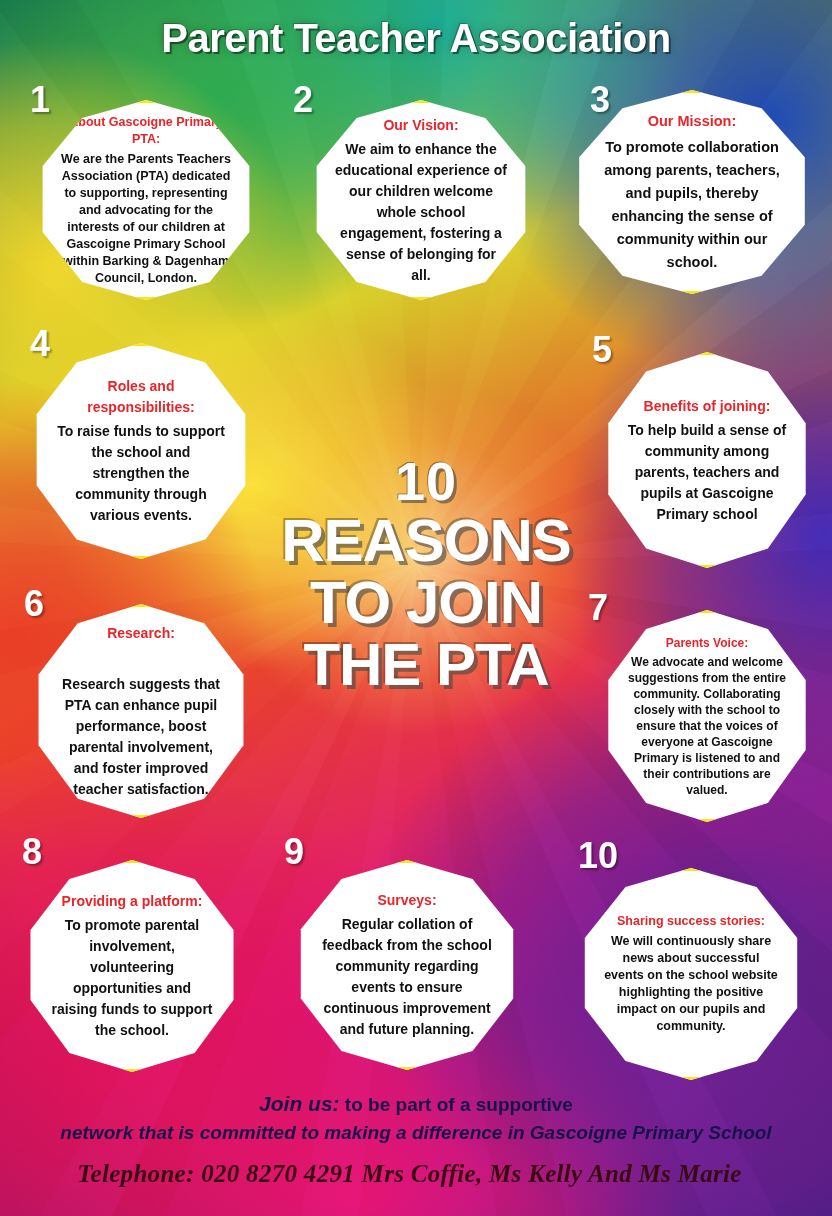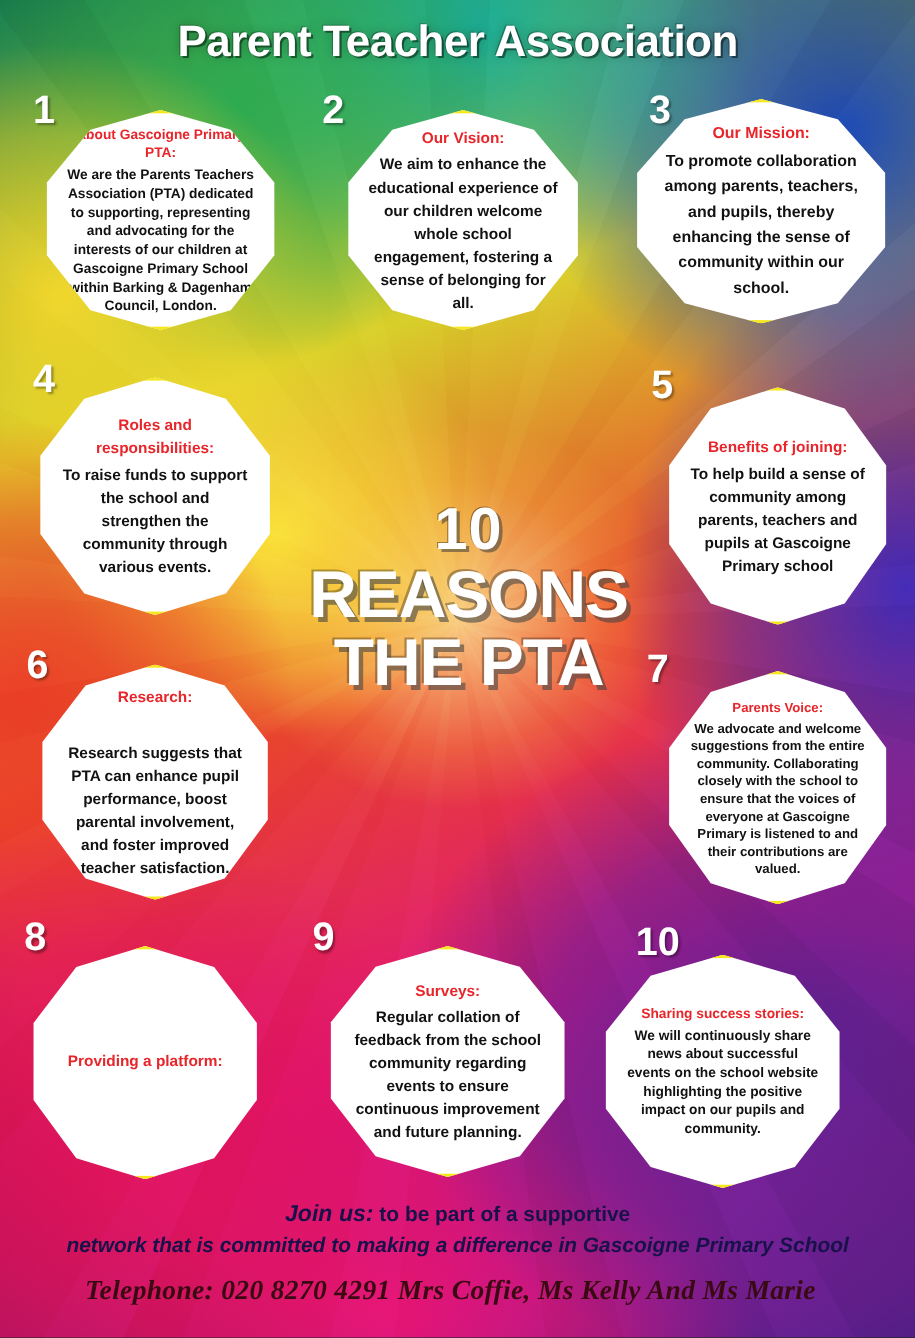--- a/index.html
+++ b/index.html
@@ -178,20 +178,21 @@
 <div class="poster">
 
   <div class="bg"></div>
   <div class="bg-vignette"></div>
 
   <div class="title">Parent Teacher Association</div>
 
   <div class="centerpiece">
     <div class="ten">10</div>
     <div class="big">REASONS</div>
+    <div class="big">TO JOIN</div>
     <div class="big">THE PTA</div>
   </div>
 
   <div class="num" style="left:30px; top:82px;">1</div>
   <div class="bubble s13" style="left:36px; top:100px; width:220px; height:200px;">
     <div class="b-head">About Gascoigne Primary PTA:</div>
     <div class="b-body">We are the Parents Teachers Association (PTA) dedicated to supporting, representing and advocating for the interests of our children at Gascoigne Primary School within Barking &amp; Dagenham Council, London.</div>
   </div>
 
   <div class="num" style="left:293px; top:82px;">2</div>
@@ -226,30 +227,31 @@
 
   <div class="num" style="left:588px; top:590px;">7</div>
   <div class="bubble s12" style="left:602px; top:610px; width:210px; height:212px;">
     <div class="b-head">Parents Voice:</div>
     <div class="b-body">We advocate and welcome suggestions from the entire community. Collaborating closely with the school to ensure that the voices of everyone at Gascoigne Primary is listened to and their contributions are valued.</div>
   </div>
 
   <div class="num" style="left:22px; top:834px;">8</div>
   <div class="bubble s14" style="left:24px; top:860px; width:216px; height:212px;">
     <div class="b-head">Providing a platform:</div>
+    <div class="b-body">To promote parental involvement, volunteering opportunities and raising funds to support the school.</div>
   </div>
 
   <div class="num" style="left:284px; top:834px;">9</div>
   <div class="bubble s14" style="left:294px; top:860px; width:226px; height:210px;">
     <div class="b-head">Surveys:</div>
     <div class="b-body">Regular collation of feedback from the school community regarding events to ensure continuous improvement and future planning.</div>
   </div>
 
   <div class="num" style="left:578px; top:838px;">10</div>
-  <div class="bubble s13" style="left:544px; top:868px; width:226px; height:212px;">
+  <div class="bubble s13" style="left:578px; top:868px; width:226px; height:212px;">
     <div class="b-head">Sharing success stories:</div>
     <div class="b-body">We will continuously share news about successful events on the school website highlighting the positive impact on our pupils and community.</div>
   </div>
 
   <div class="footer footer-1">
     <span class="ital">Join us:</span><span> to be part of a supportive</span>
   </div>
   <div class="footer footer-2">network that is committed to making a difference in Gascoigne Primary School</div>
   <div class="phone">Telephone: 020 8270 4291 Mrs Coffie, Ms Kelly And Ms Marie</div>
 

